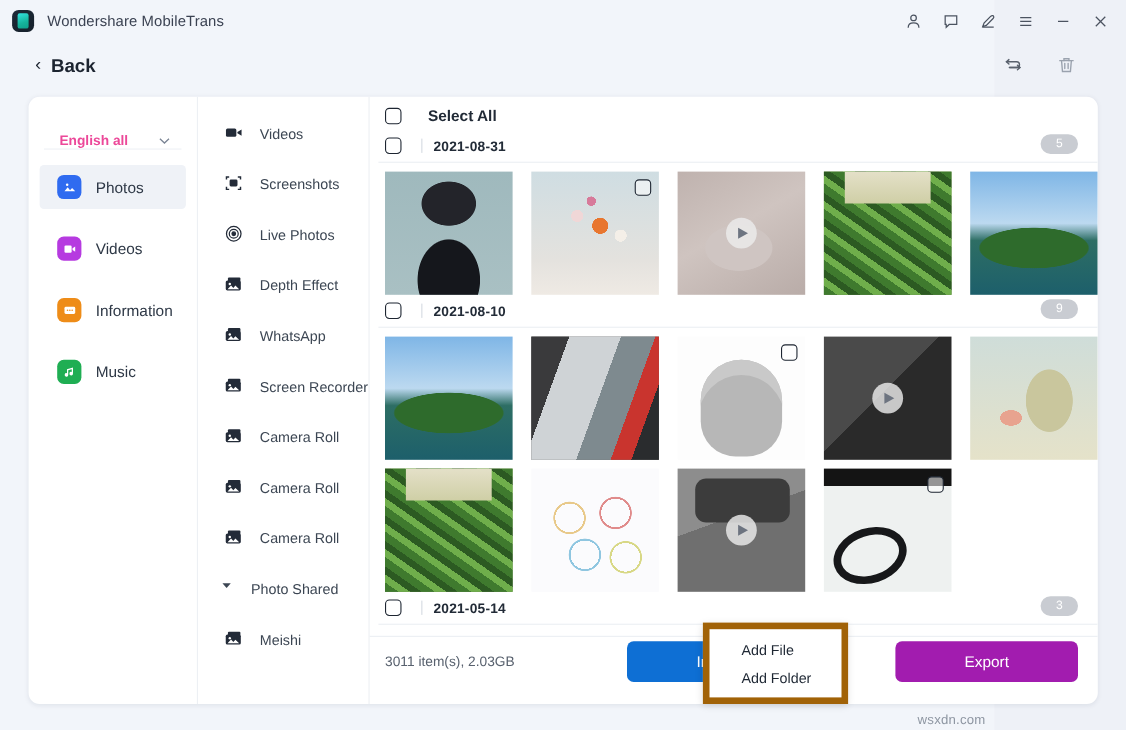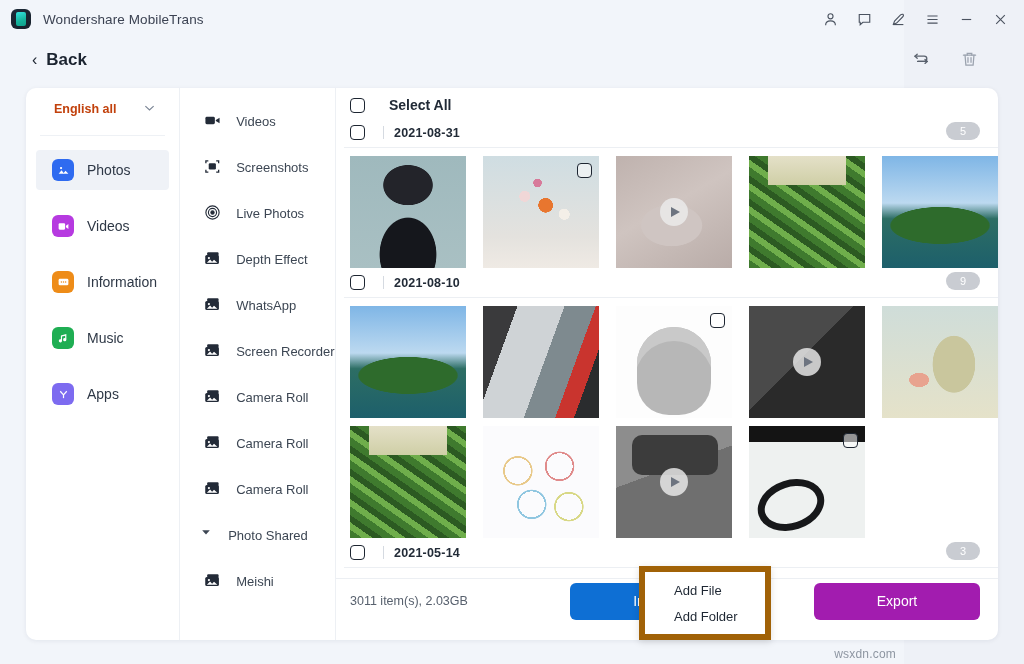--- a/index.html
+++ b/index.html
@@ -64,23 +64,23 @@
   .card {
     position: absolute; left: 26px; top: 88px; width: 972px; height: 552px;
     background: #ffffff; border-radius: 10px; overflow: hidden;
     box-shadow: 0 1px 5px rgba(20,30,60,.07);
     display: flex;
   }
 
   
   .col1 { width: 188px; border-right: 1px solid #edf0f4; padding-top: 14px; }
   .langsel {
-    margin: 0 14px; height: 34px; display: flex; align-items: flex-start;
+    margin: 0 14px; height: 34px; display: flex; align-items: flex-end;
     justify-content: space-between; padding: 0 10px 0 14px;
-    font-size: 12.5px; color: #c2410c; font-weight: bold;
+    font-size: 12.5px; color: #ec4899; font-weight: bold;
     border-bottom: 1px solid #eef1f5; cursor: default;
   }
   .langsel .caret { color: #7b8595; font-size: 11px; }
   .catlist { margin-top: 14px; }
   .cat {
     height: 40px; margin: 0 10px 16px 10px; border-radius: 4px;
     display: flex; align-items: center; padding-left: 16px; gap: 13px;
     font-size: 14px; color: #2e3846; cursor: default;
   }
   .cat.active { background: #eff2f7; }
@@ -347,29 +347,20 @@
             </span>
             <span>Information</span>
           </div>
           <div class="cat">
             <span class="cicon" style="background: rgb(31, 174, 83);">
               <svg width="13" height="13" viewBox="0 0 16 16" fill="#fff">
                 <path d="M11.5 2.5v7a2 2 0 1 1-1.4-1.9V4.6L6.2 5.6v5.3a2 2 0 1 1-1.4-1.9V4.4z"></path>
               </svg>
             </span>
             <span>Music</span>
-          </div>
-          <div class="cat">
-            <span class="cicon" style="background: rgb(125, 107, 240);">
-              <svg width="13" height="13" viewBox="0 0 16 16" fill="none" stroke="#fff" stroke-width="1.5">
-                <path d="M4 4l4 4.4L12 4"></path>
-                <path d="M8 8.4V12.5"></path>
-              </svg>
-            </span>
-            <span>Apps</span>
           </div>
         </div>
     </div>
 
     <div class="col2" id="albumlist">
         <div class="alb">
           <span class="albicon"><svg width="17" height="17" viewBox="0 0 18 18" fill="#232b38">
               <rect x="1.5" y="5" width="10" height="8" rx="1.5"></rect>
               <path d="M12.5 8.4l4-2.4v6l-4-2.4z"></path>
             </svg></span>

